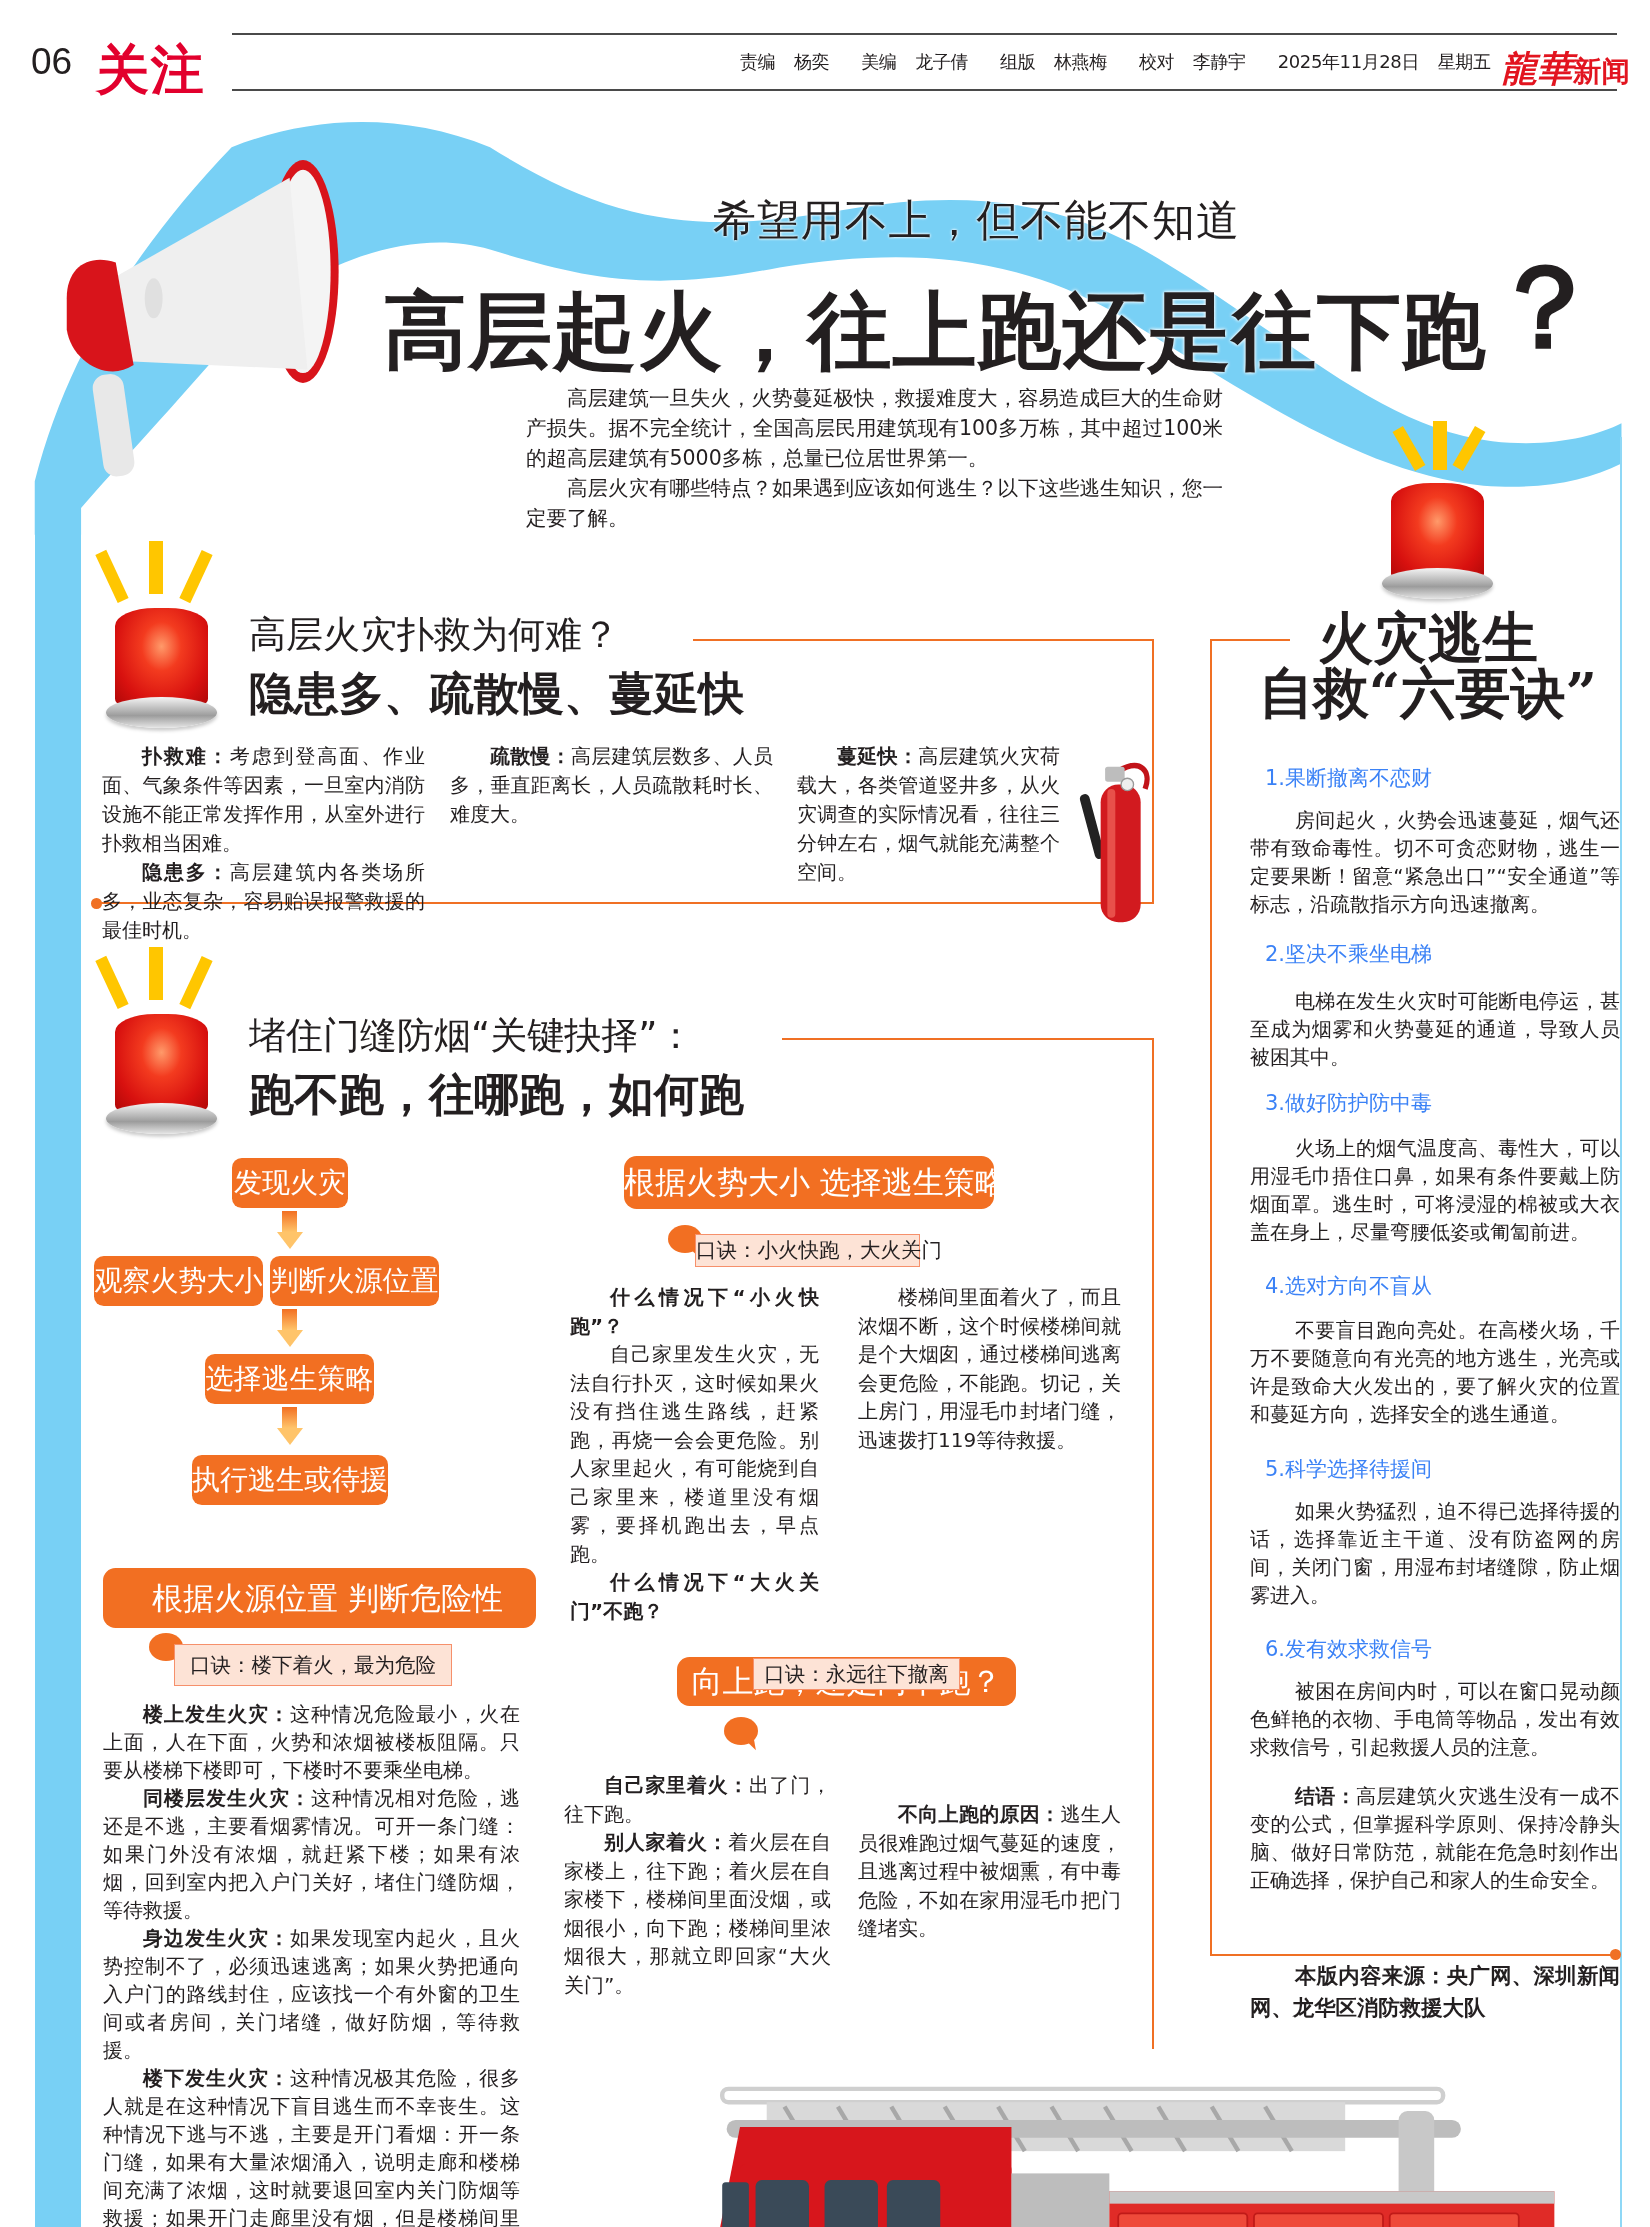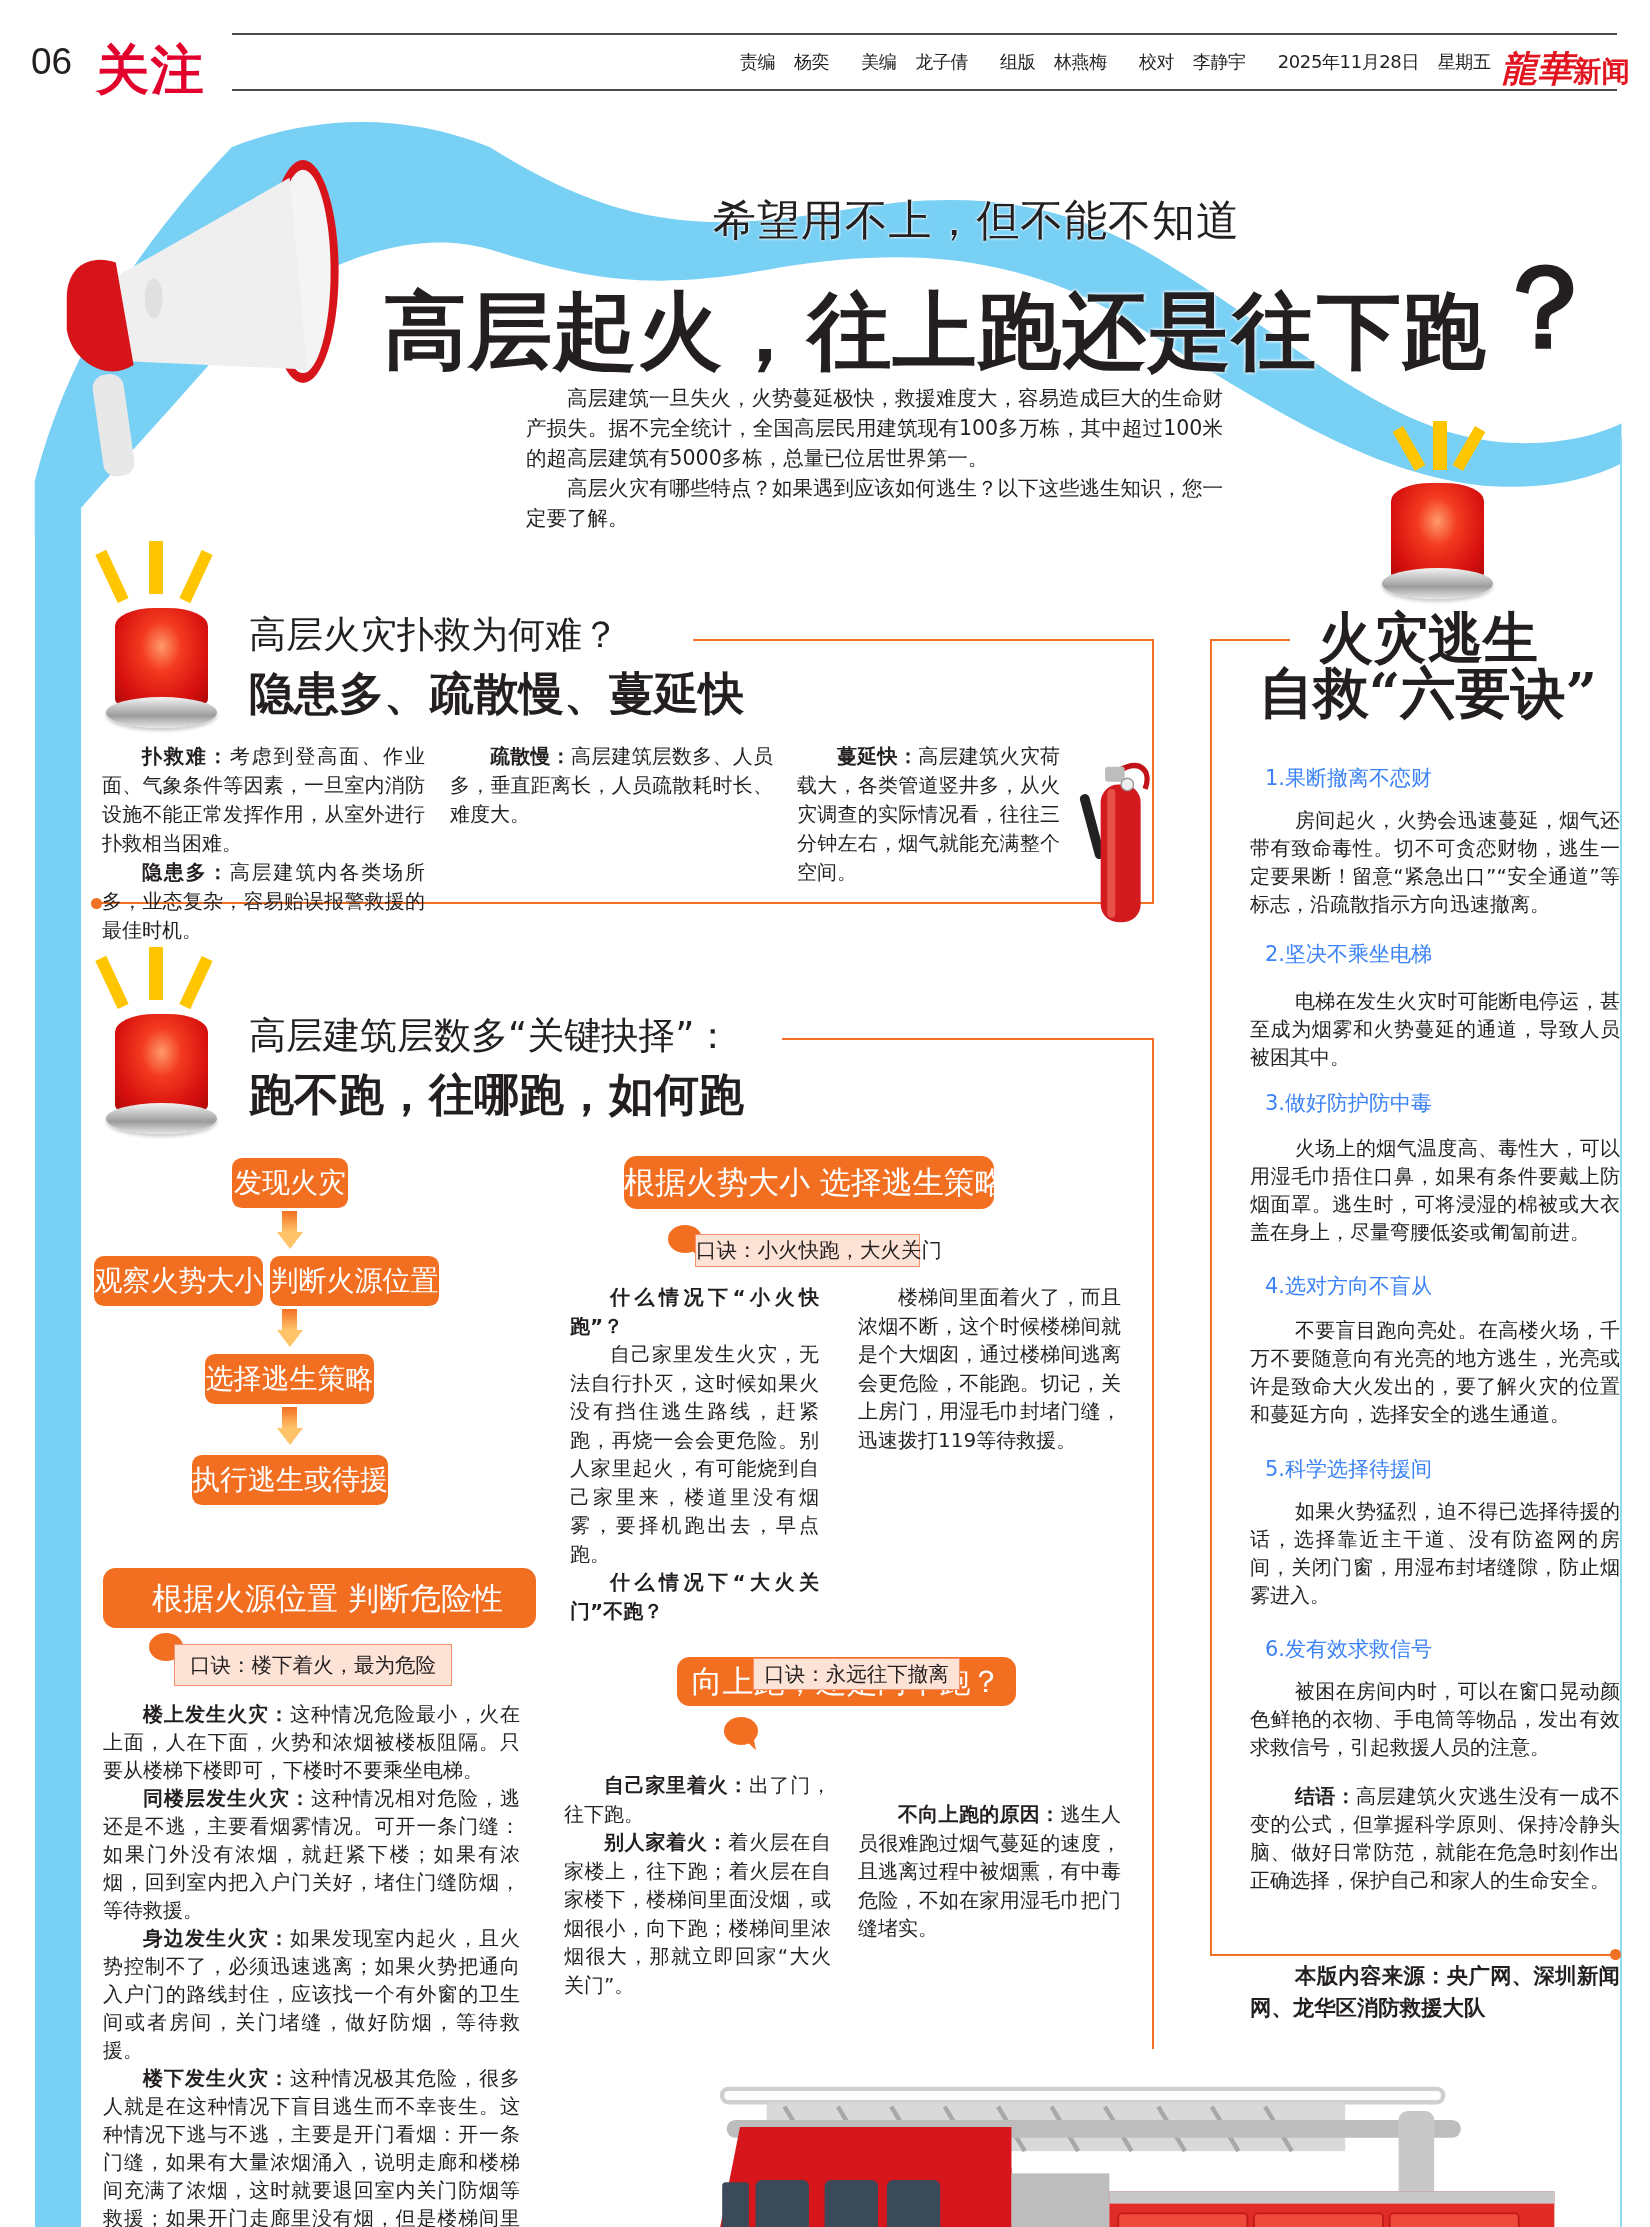--- a/index.html
+++ b/index.html
@@ -135,21 +135,21 @@
   <circle cx="120" cy="70" r="14" fill="#eee" stroke="#999" stroke-width="3"></circle>
 </svg>
 
 <div class="beacon" style="left:96px;top:947px;">
   <div class="ray" style="left:9.8px;top:9px;transform:rotate(-25deg);"></div>
   <div class="ray" style="left:53px;top:0;width:14.3px;"></div>
   <div class="ray" style="left:94px;top:9px;transform:rotate(25deg);"></div>
   <div class="dome" style="top:67px;"></div>
     <div class="base" style="top:156px;"></div>
 </div>
-<div class="sec-head1" style="left:249px;top:1011px;">高层建筑层数多“关键抉择”：</div>
+<div class="sec-head1" style="left:249px;top:1011px;">堵住门缝防烟“关键抉择”：</div>
 <div class="sec-head2" style="left:249px;top:1065px;">跑不跑，往哪跑，如何跑</div>
 <div class="orange-line" style="left:782px;top:1038px;width:372px;height:2.2px;"></div>
 <div class="orange-line" style="left:1152px;top:1038px;width:2.2px;height:1011px;"></div>
 
 <div class="flow-box" style="left:232px;top:1158px;width:116px;">发现火灾</div>
 <div class="flow-arrow" style="left:276px;top:1211px;">
     <div class="shaft"></div>
     <div class="head"></div>
   </div>
 <div class="flow-box" style="left:94px;top:1256px;width:169px;">观察火势大小</div>

